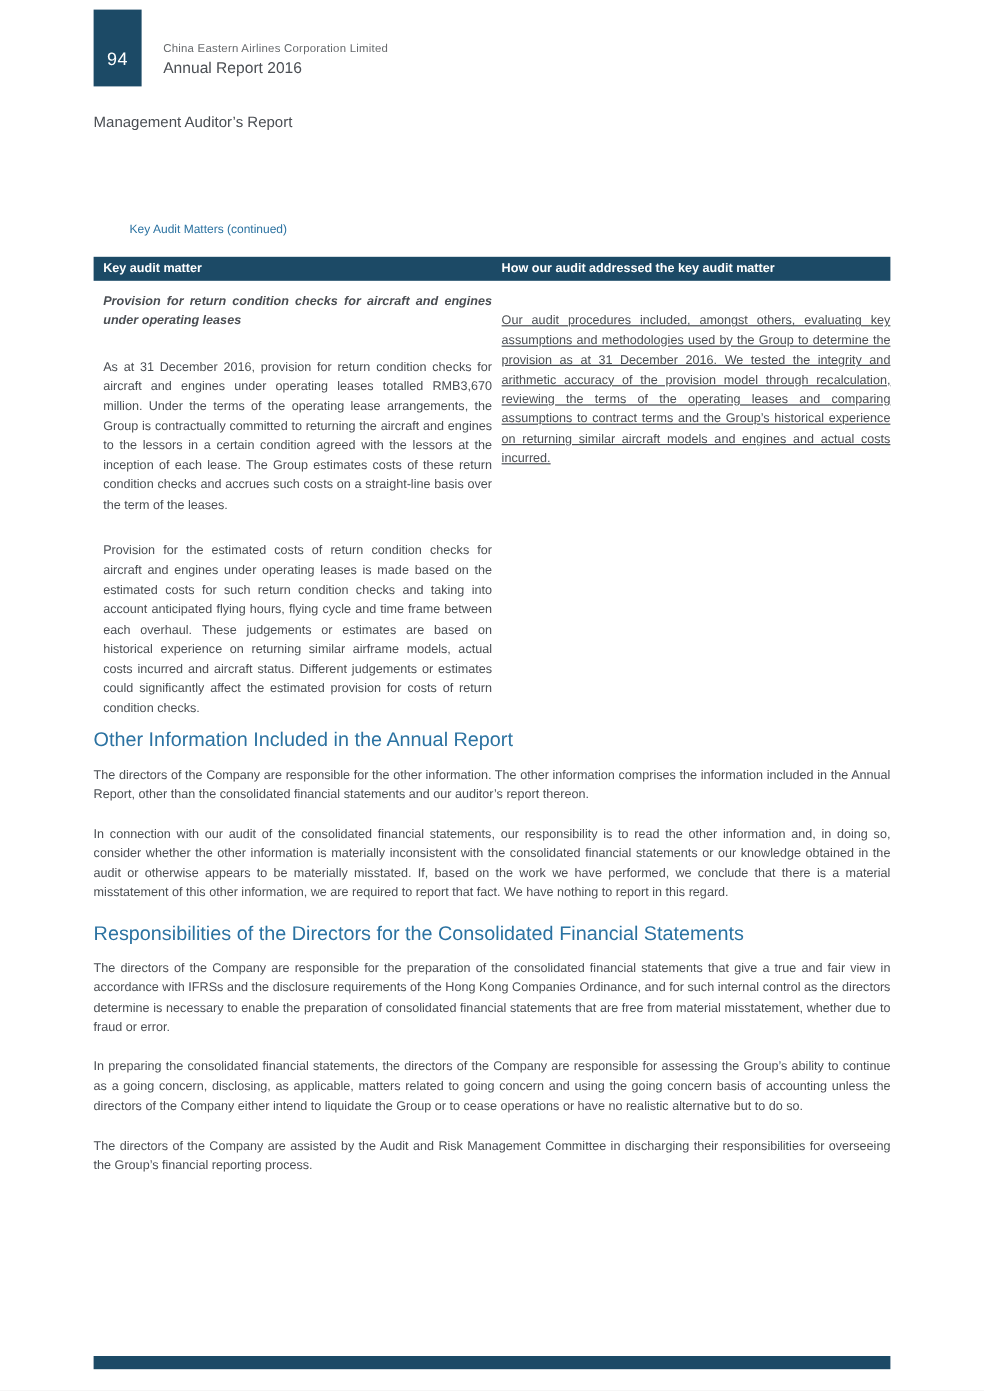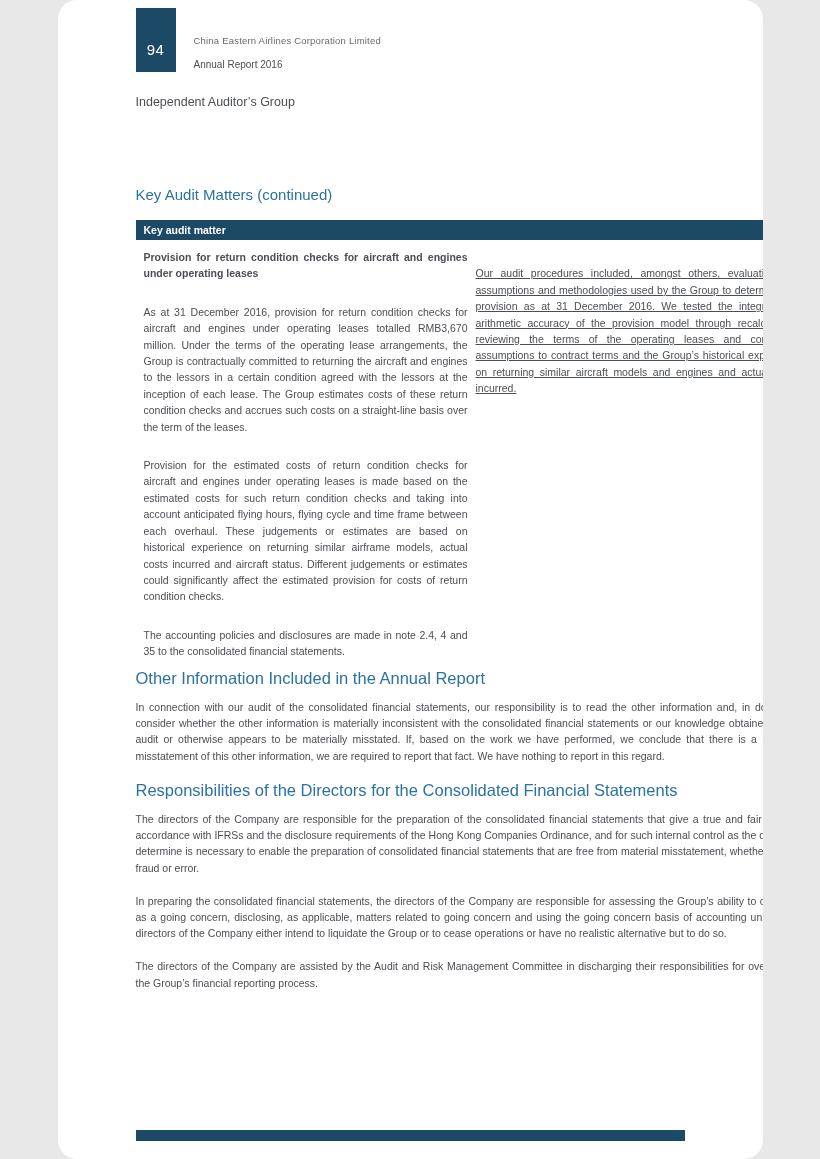--- a/index.html
+++ b/index.html
@@ -9,27 +9,26 @@
     --muted-text:#66696C;
   }
   *{box-sizing:border-box;margin:0;padding:0;}
   html,body{background:#e8e8e8;}
   body{
     font-family:"Liberation Sans", sans-serif;
     -webkit-font-smoothing:antialiased;
   }
   .page{
     position:relative;
-    width:705px;
+    width:820px;
     height:1159px;
     background:#ffffff;
     overflow:hidden;
     margin:0 auto;
     color:var(--body-text);
-    border-radius:19px;
   }
   
   .header{
     position:absolute;
     top:8px;
     left:78px;
     display:flex;
     align-items:flex-start;
   }
   .page-num-box{
@@ -47,43 +46,44 @@
   .header-text{
     margin-left:18px;
     padding-top:27px;
   }
   .company-name{
     font-size:9.5px;
     color:var(--muted-text);
     letter-spacing:.2px;
   }
   .report-title{
-    font-size:10px;
+    font-size:13px;
     color:var(--body-text);
-    margin-top:13px;
+    margin-top:3px;
   }
   .doc-title{
     position:absolute;
     top:95px;
     left:78px;
     font-size:12.5px;
     color:var(--body-text);
   }
   
   .content{
     position:absolute;
     top:186px;
     left:78px;
     width:664px;
   }
   .kam-heading{
-    font-size:15px;
+    font-size:10px;
     font-weight:400;
     color:var(--heading-blue);
     margin-bottom:17px;
+    margin-left:30px;
   }
   .table-header{
     background:var(--navy);
     color:#ffffff;
     height:20px;
     display:grid;
     grid-template-columns:324px 324px;
     column-gap:8px;
     padding-left:8px;
     align-items:center;
@@ -100,20 +100,21 @@
   .body-text{
     font-size:10.5px;
     line-height:16.4px;
     text-align:justify;
     color:var(--body-text);
   }
   .matter-title{
     font-size:10.5px;
     line-height:16.4px;
     font-weight:bold;
+    font-style:italic;
     text-align:justify;
     color:var(--body-text);
   }
   .kam-columns p{margin-top:22px;}
   .kam-columns .col-right p:first-child{margin-top:16.4px;text-decoration:underline;}
   .section-heading{
     font-size:16.5px;
     font-weight:400;
     color:var(--heading-blue);
     margin-top:9px;
@@ -139,43 +140,44 @@
   <div class="header">
     <div class="page-num-box">
       <span>94</span>
     </div>
     <div class="header-text">
       <div class="company-name">China Eastern Airlines Corporation Limited</div>
       <div class="report-title">Annual Report 2016</div>
     </div>
   </div>
 
-  <div class="doc-title">Independent Auditor’s Group</div>
+  <div class="doc-title">Management Auditor’s Report</div>
 
   <div class="content">
 
     <h2 class="kam-heading">Key Audit Matters (continued)</h2>
 
     <div class="table-header">
       <div>Key audit matter</div>
+      <div>How our audit addressed the key audit matter</div>
     </div>
 
     <div class="kam-columns">
       <div class="col-left">
         <div class="matter-title">Provision for return condition checks for aircraft and engines under operating leases</div>
         <p class="body-text">As at 31 December 2016, provision for return condition checks for aircraft and engines under operating leases totalled RMB3,670 million. Under the terms of the operating lease arrangements, the Group is contractually committed to returning the aircraft and engines to the lessors in a certain condition agreed with the lessors at the inception of each lease. The Group estimates costs of these return condition checks and accrues such costs on a straight-line basis over the term of the leases.</p>
         <p class="body-text">Provision for the estimated costs of return condition checks for aircraft and engines under operating leases is made based on the estimated costs for such return condition checks and taking into account anticipated flying hours, flying cycle and time frame between each overhaul. These judgements or estimates are based on historical experience on returning similar airframe models, actual costs incurred and aircraft status. Different judgements or estimates could significantly affect the estimated provision for costs of return condition checks.</p>
-        <p class="body-text">The accounting policies and disclosures are made in note 2.4, 4 and 35 to the consolidated financial statements.</p>
       </div>
       <div class="col-right">
         <p class="body-text">Our audit procedures included, amongst others, evaluating key assumptions and methodologies used by the Group to determine the provision as at 31 December 2016. We tested the integrity and arithmetic accuracy of the provision model through recalculation, reviewing the terms of the operating leases and comparing assumptions to contract terms and the Group’s historical experience on returning similar aircraft models and engines and actual costs incurred.</p>
       </div>
     </div>
 
     <h2 class="section-heading">Other Information Included in the Annual Report</h2>
+    <p class="body-text full-paragraph">The directors of the Company are responsible for the other information. The other information comprises the information included in the Annual Report, other than the consolidated financial statements and our auditor’s report thereon.</p>
     <p class="body-text full-paragraph">In connection with our audit of the consolidated financial statements, our responsibility is to read the other information and, in doing so, consider whether the other information is materially inconsistent with the consolidated financial statements or our knowledge obtained in the audit or otherwise appears to be materially misstated. If, based on the work we have performed, we conclude that there is a material misstatement of this other information, we are required to report that fact. We have nothing to report in this regard.</p>
 
     <h2 class="section-heading">Responsibilities of the Directors for the Consolidated Financial Statements</h2>
     <p class="body-text full-paragraph">The directors of the Company are responsible for the preparation of the consolidated financial statements that give a true and fair view in accordance with IFRSs and the disclosure requirements of the Hong Kong Companies Ordinance, and for such internal control as the directors determine is necessary to enable the preparation of consolidated financial statements that are free from material misstatement, whether due to fraud or error.</p>
     <p class="body-text full-paragraph">In preparing the consolidated financial statements, the directors of the Company are responsible for assessing the Group’s ability to continue as a going concern, disclosing, as applicable, matters related to going concern and using the going concern basis of accounting unless the directors of the Company either intend to liquidate the Group or to cease operations or have no realistic alternative but to do so.</p>
     <p class="body-text full-paragraph">The directors of the Company are assisted by the Audit and Risk Management Committee in discharging their responsibilities for overseeing the Group’s financial reporting process.</p>
 
   </div>
 
   <div class="footer-bar"></div>

